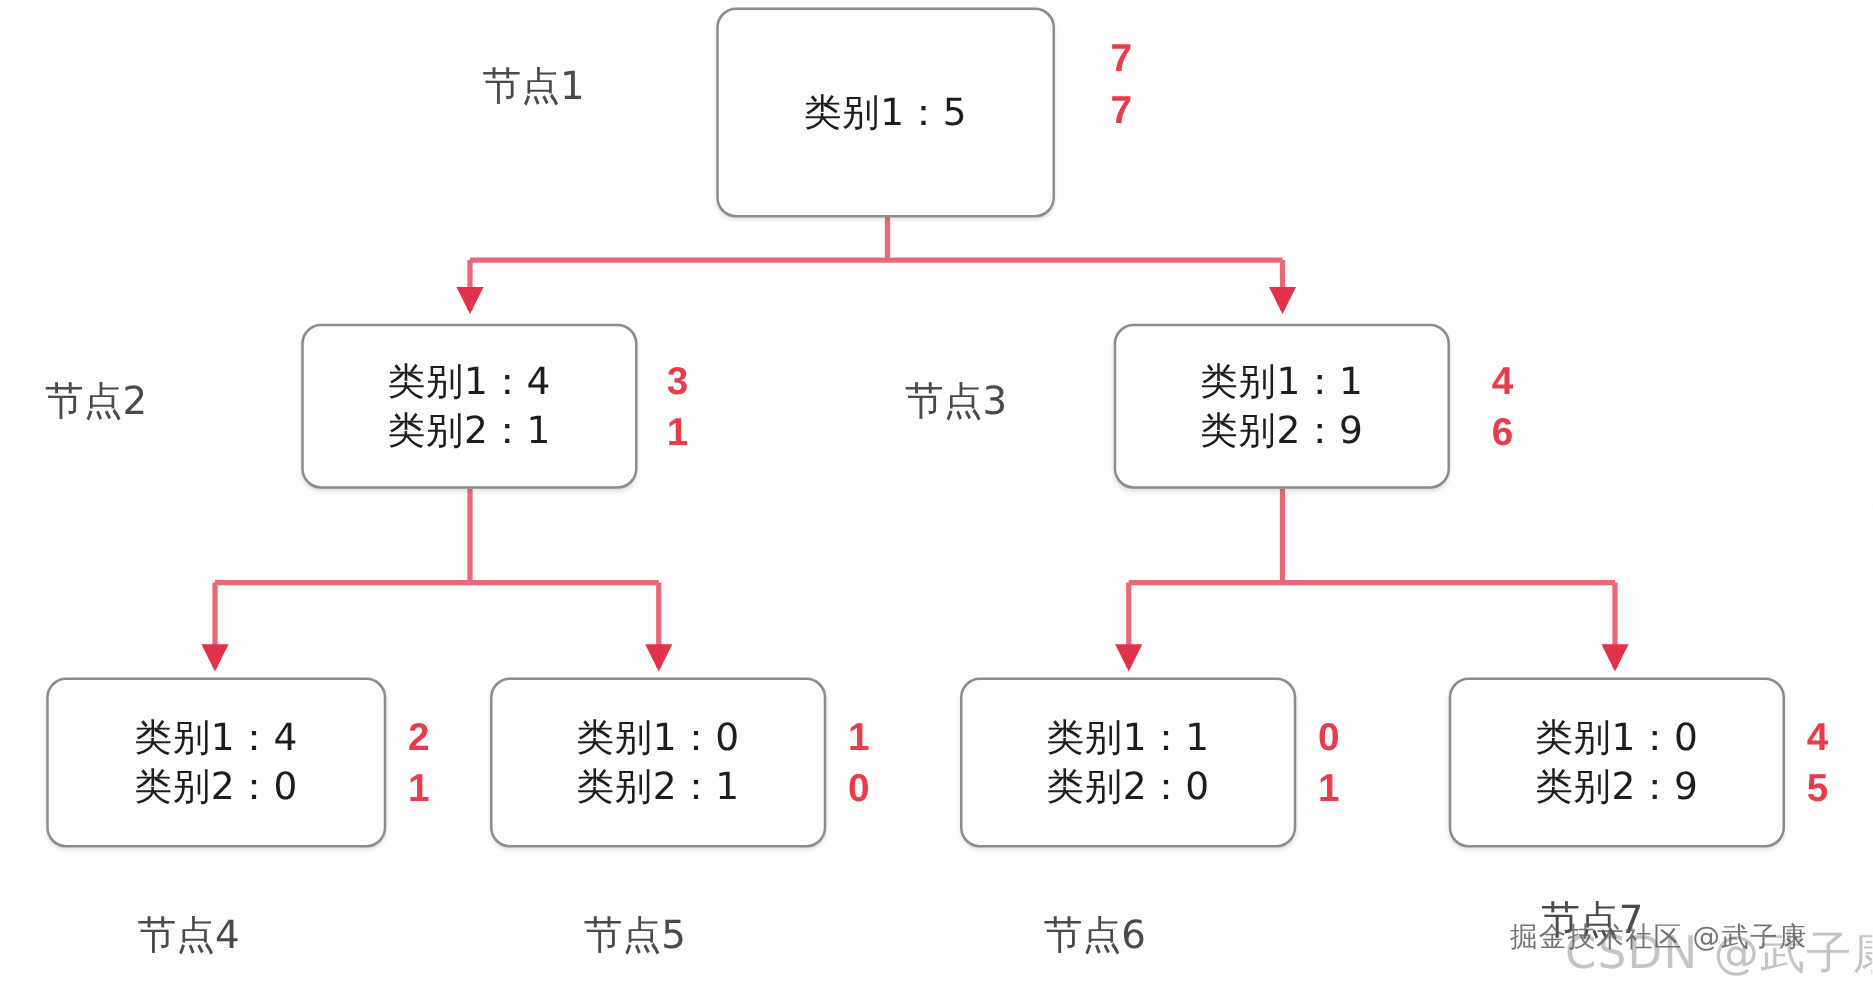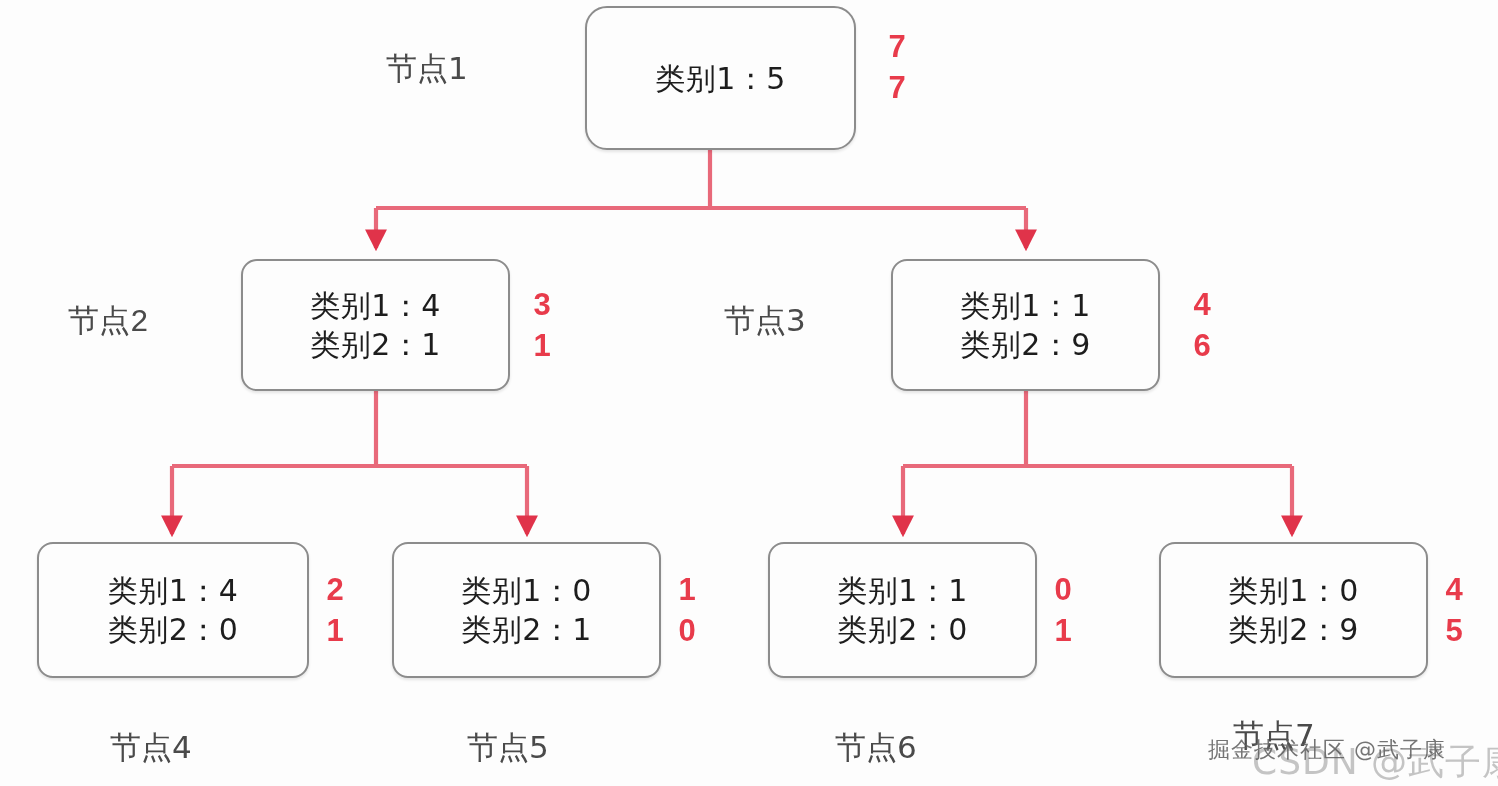--- a/index.html
+++ b/index.html
@@ -122,38 +122,38 @@
     </g>
 
     <g stroke="#e8697a" stroke-width="4.2" fill="none">
       <path d="M 1026 391 L 1026 466"></path>
       <path d="M 903 466 L 1292 466"></path>
       <path d="M 903 466 L 903 534" marker-end="url(#arrow)"></path>
       <path d="M 1292 466 L 1292 534" marker-end="url(#arrow)"></path>
     </g>
   </svg>
 
-  <div class="node" style="left:585px; top:6px; width:271px; height:144px;border-radius:22px;">
+  <div class="node" style="left:573px; top:6px; width:271px; height:168px;">
     <div class="line">类别1：5</div>
   </div>
   <div class="sidenums" style="left:880px; top:27px;">
     <span>7</span>
     <span>7</span>
   </div>
   <div class="nodelabel" style="left:386px; top:48px;">节点1</div>
 
   <div class="node" style="left:241px; top:259px; width:269px; height:132px;">
     <div class="line">类别1：4</div>
     <div class="line">类别2：1</div>
   </div>
   <div class="sidenums" style="left:525px; top:285px;">
     <span>3</span>
     <span>1</span>
   </div>
-  <div class="nodelabel" style="left:68px; top:300px;font-family:Liberation Mono, monospace;">节点2</div>
+  <div class="nodelabel" style="left:36px; top:300px;">节点2</div>
 
   <div class="node" style="left:891px; top:259px; width:269px; height:132px;">
     <div class="line">类别1：1</div>
     <div class="line">类别2：9</div>
   </div>
   <div class="sidenums" style="left:1185px; top:285px;">
     <span>4</span>
     <span>6</span>
   </div>
   <div class="nodelabel" style="left:724px; top:300px;">节点3</div>

